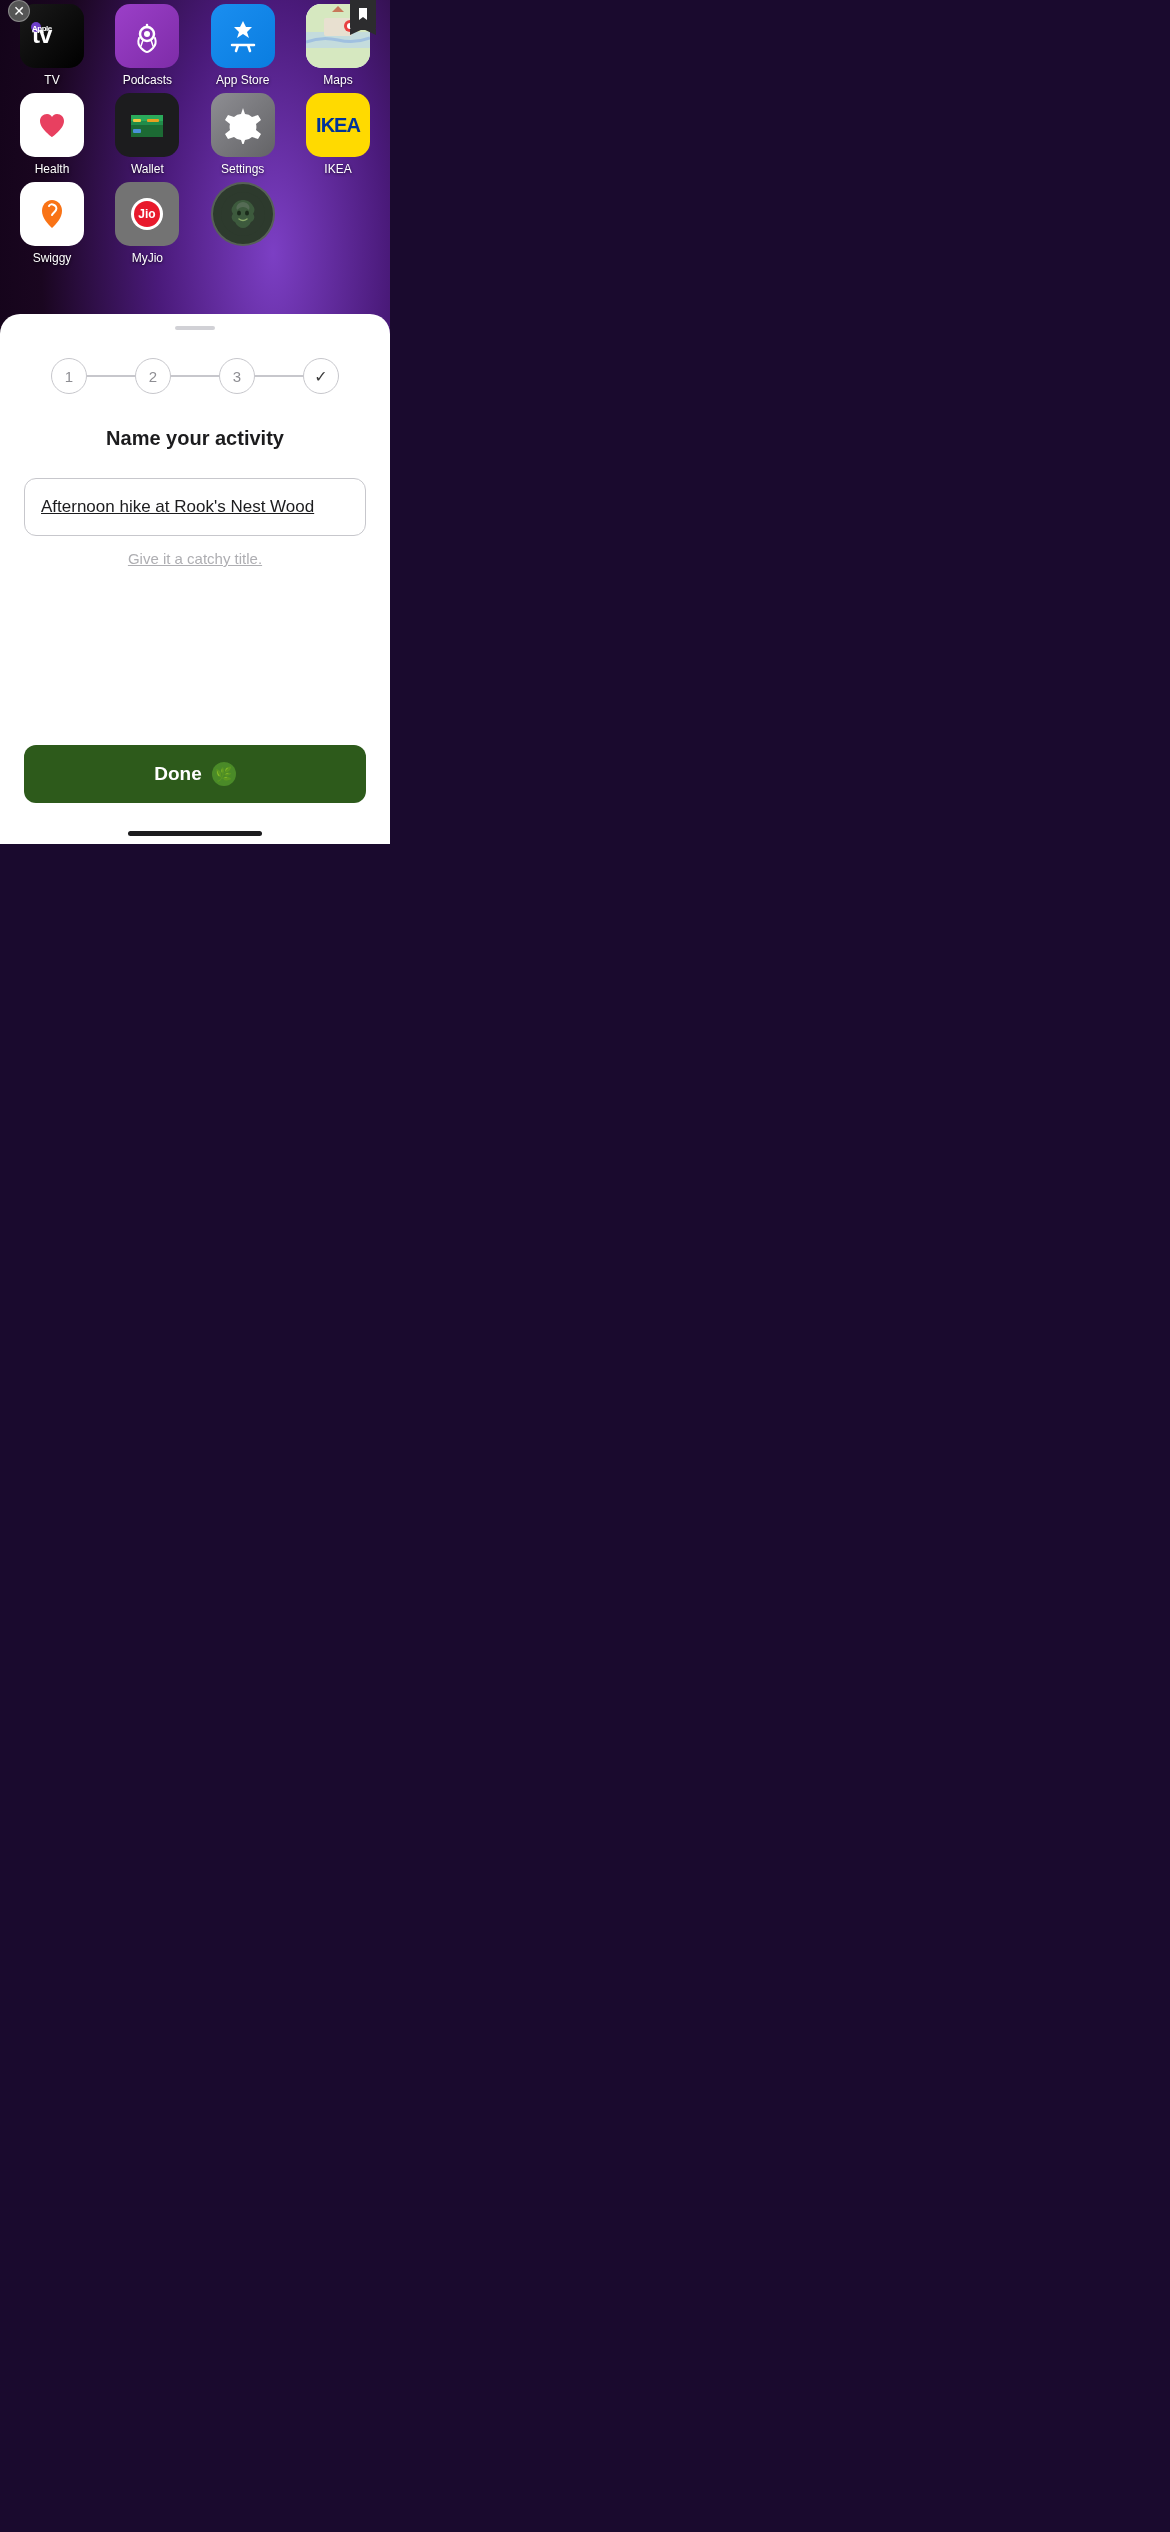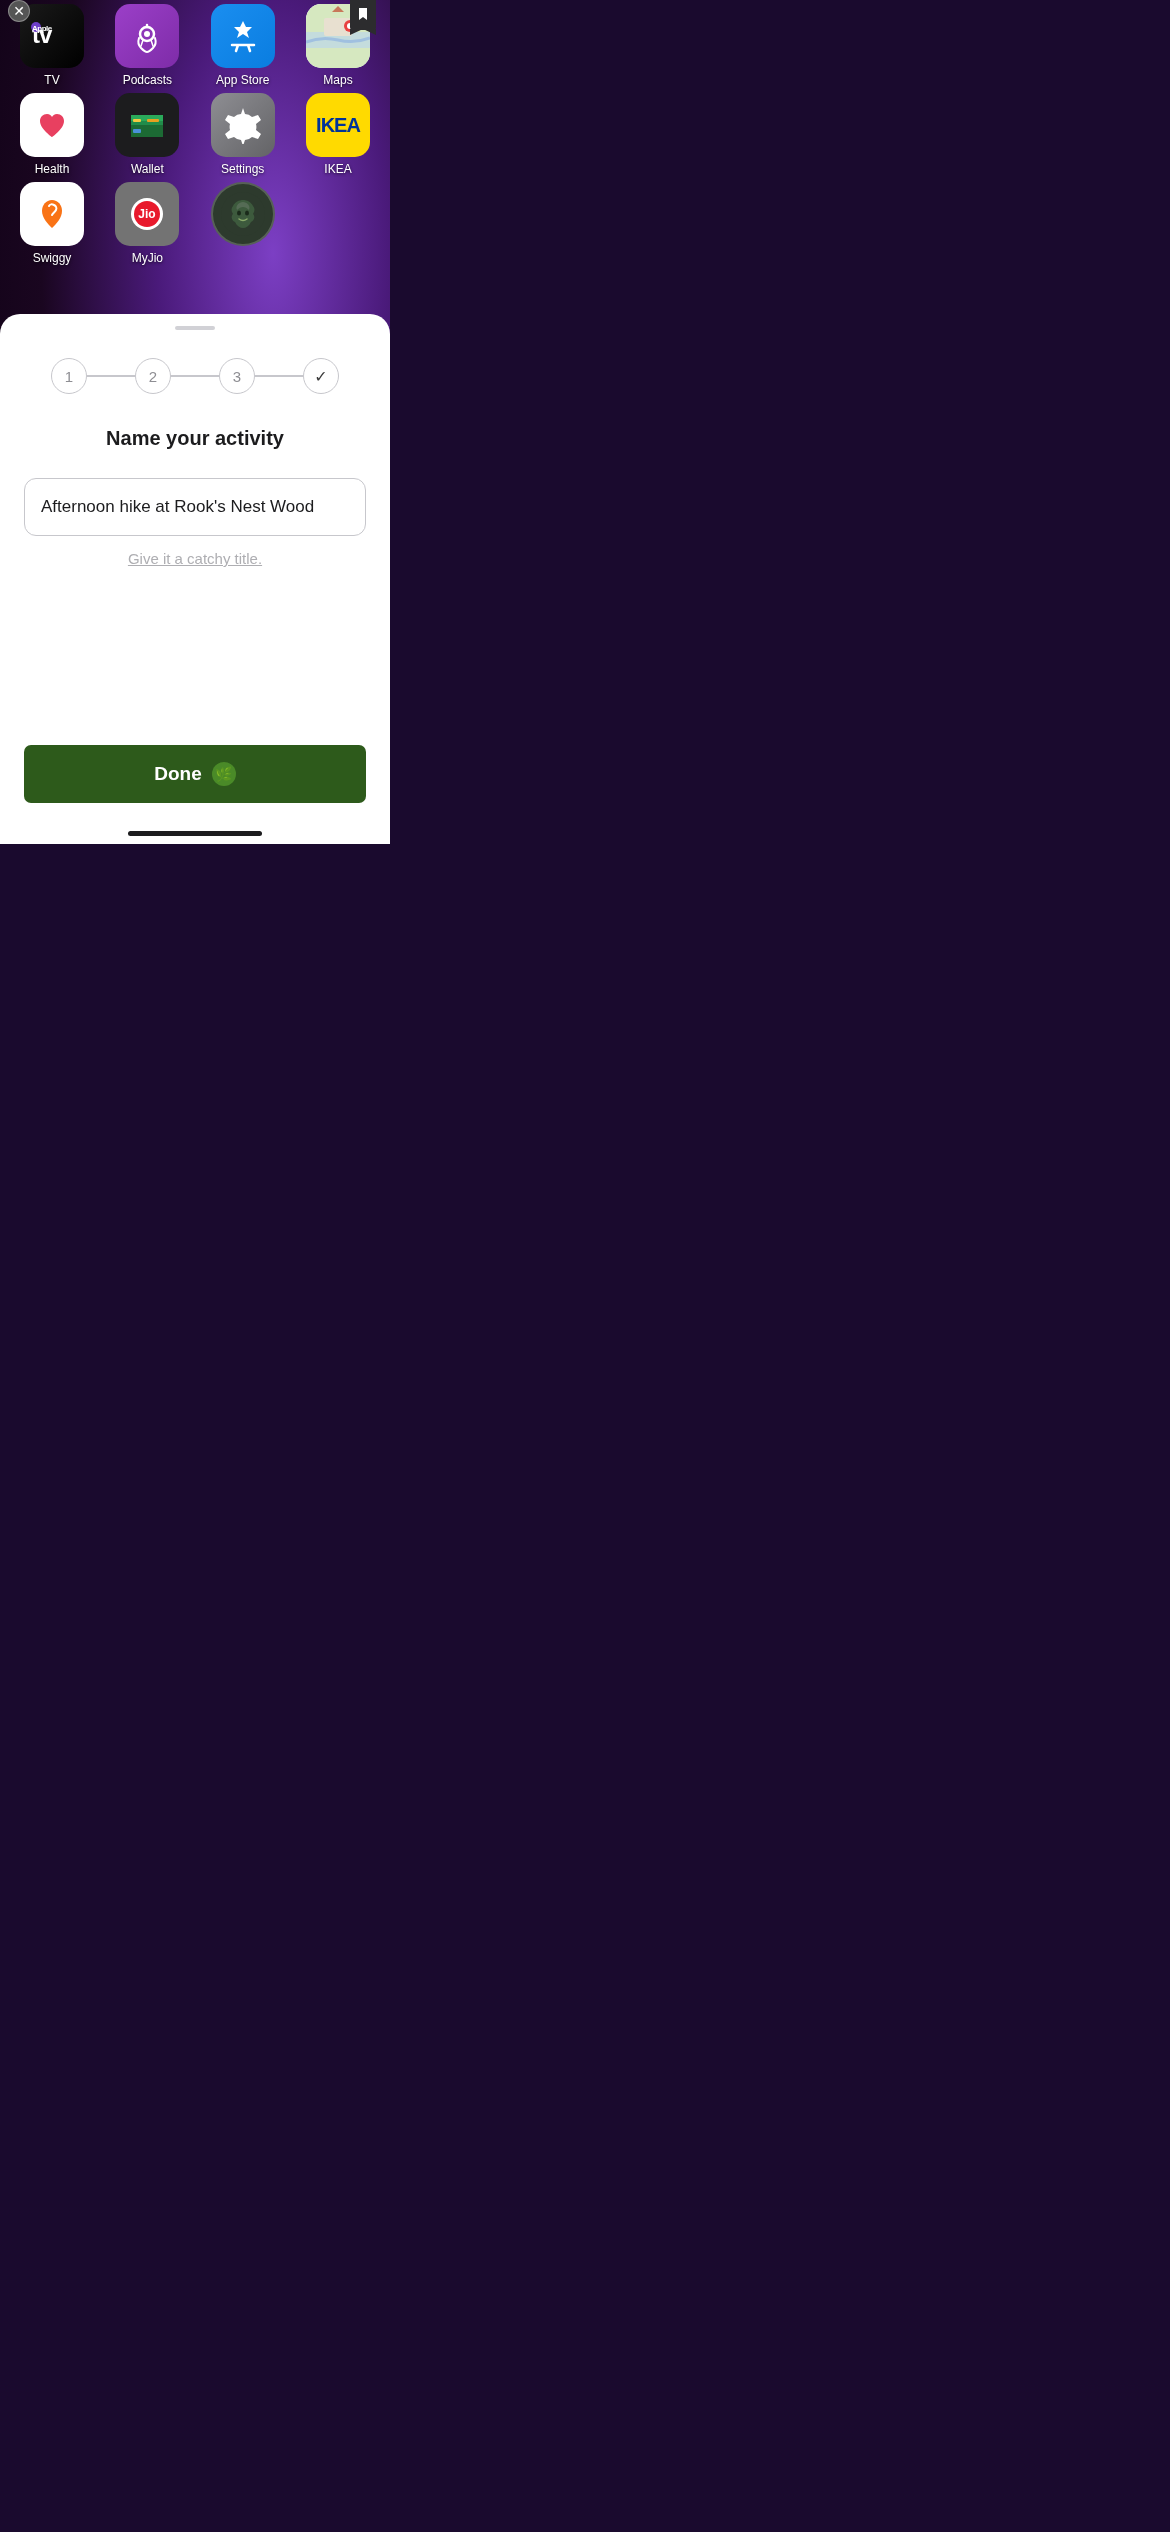--- a/index.html
+++ b/index.html
@@ -304,39 +304,40 @@
       margin-bottom: 14px;
     }
     .activity-input {
       width: 100%;
       border: none;
       outline: none;
       font-size: 17px;
       color: #1c1c1e;
       background: transparent;
       font-family: inherit;
+      text-decoration: underline;
     }
 
     .hint-text {
       text-align: center;
       font-size: 15px;
       color: #aeaeb2;
       margin-bottom: auto;
       text-decoration: underline;
     }
 
     
     .done-button {
       display: flex;
       align-items: center;
       justify-content: center;
       background: #2d5a1b;
       color: white;
       border: none;
-      border-radius: 7px;
+      border-radius: 12px;
       height: 58px;
       font-size: 19px;
       font-weight: 600;
       width: 100%;
       cursor: pointer;
       margin-top: auto;
       margin-bottom: 24px;
       position: relative;
       gap: 10px;
     }

